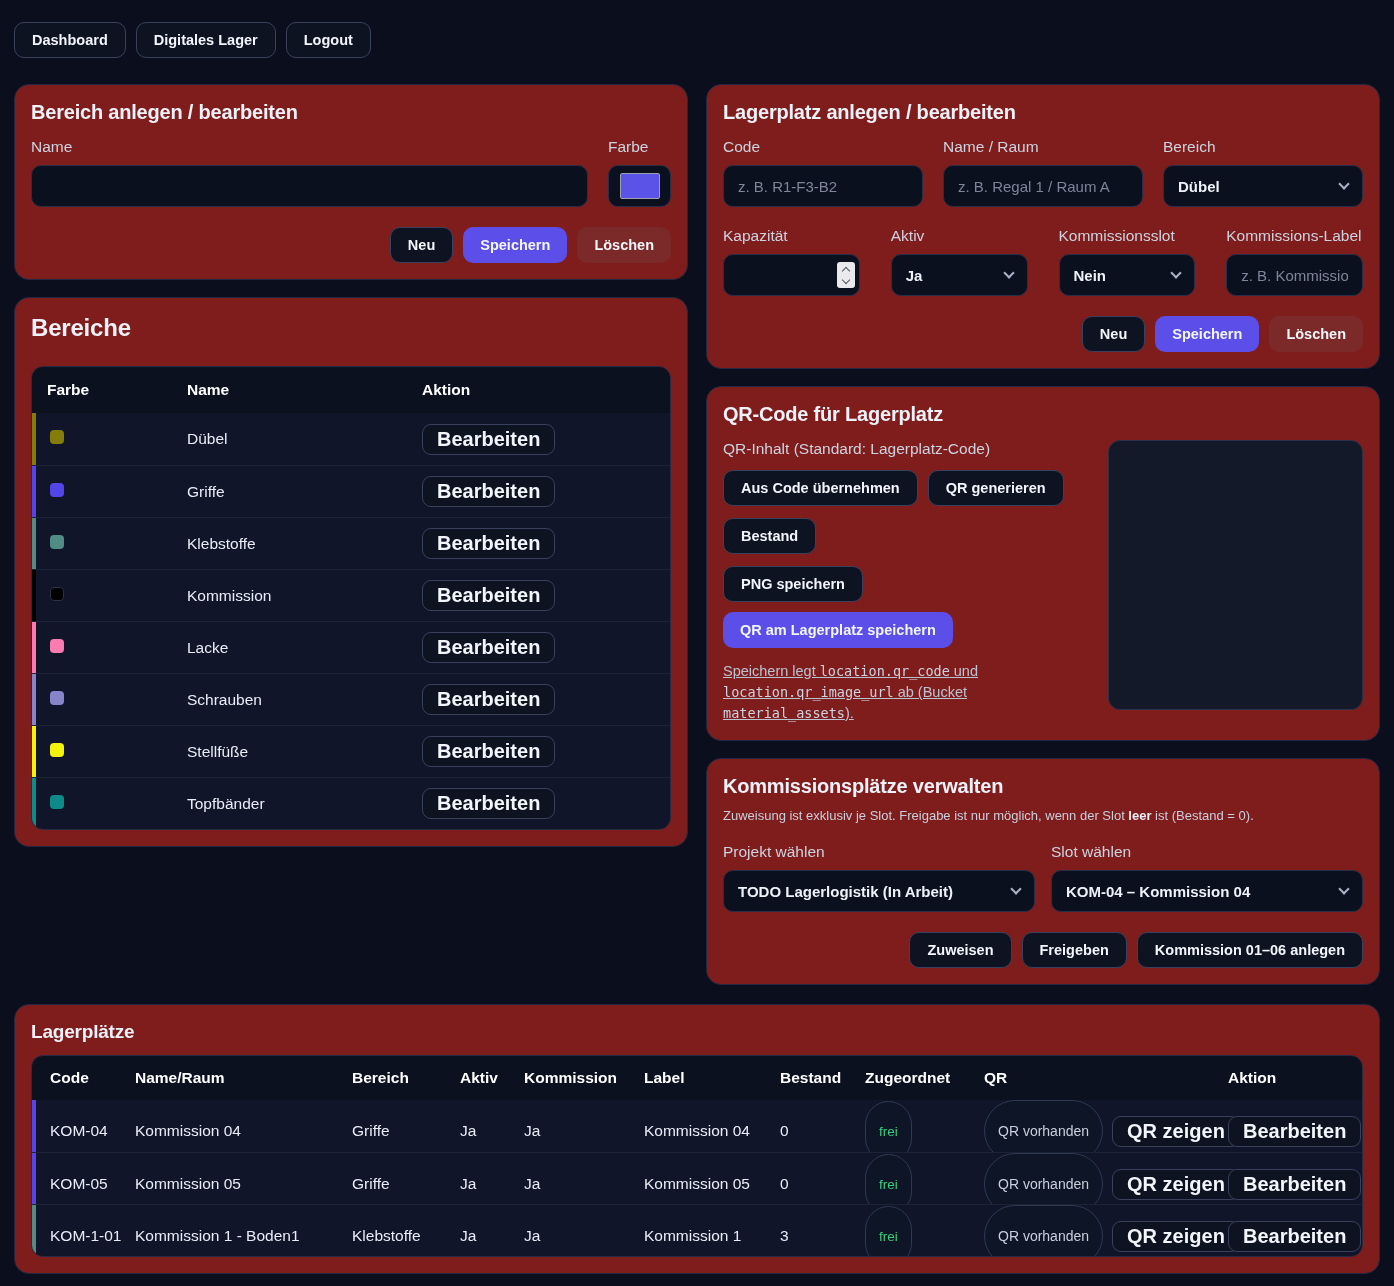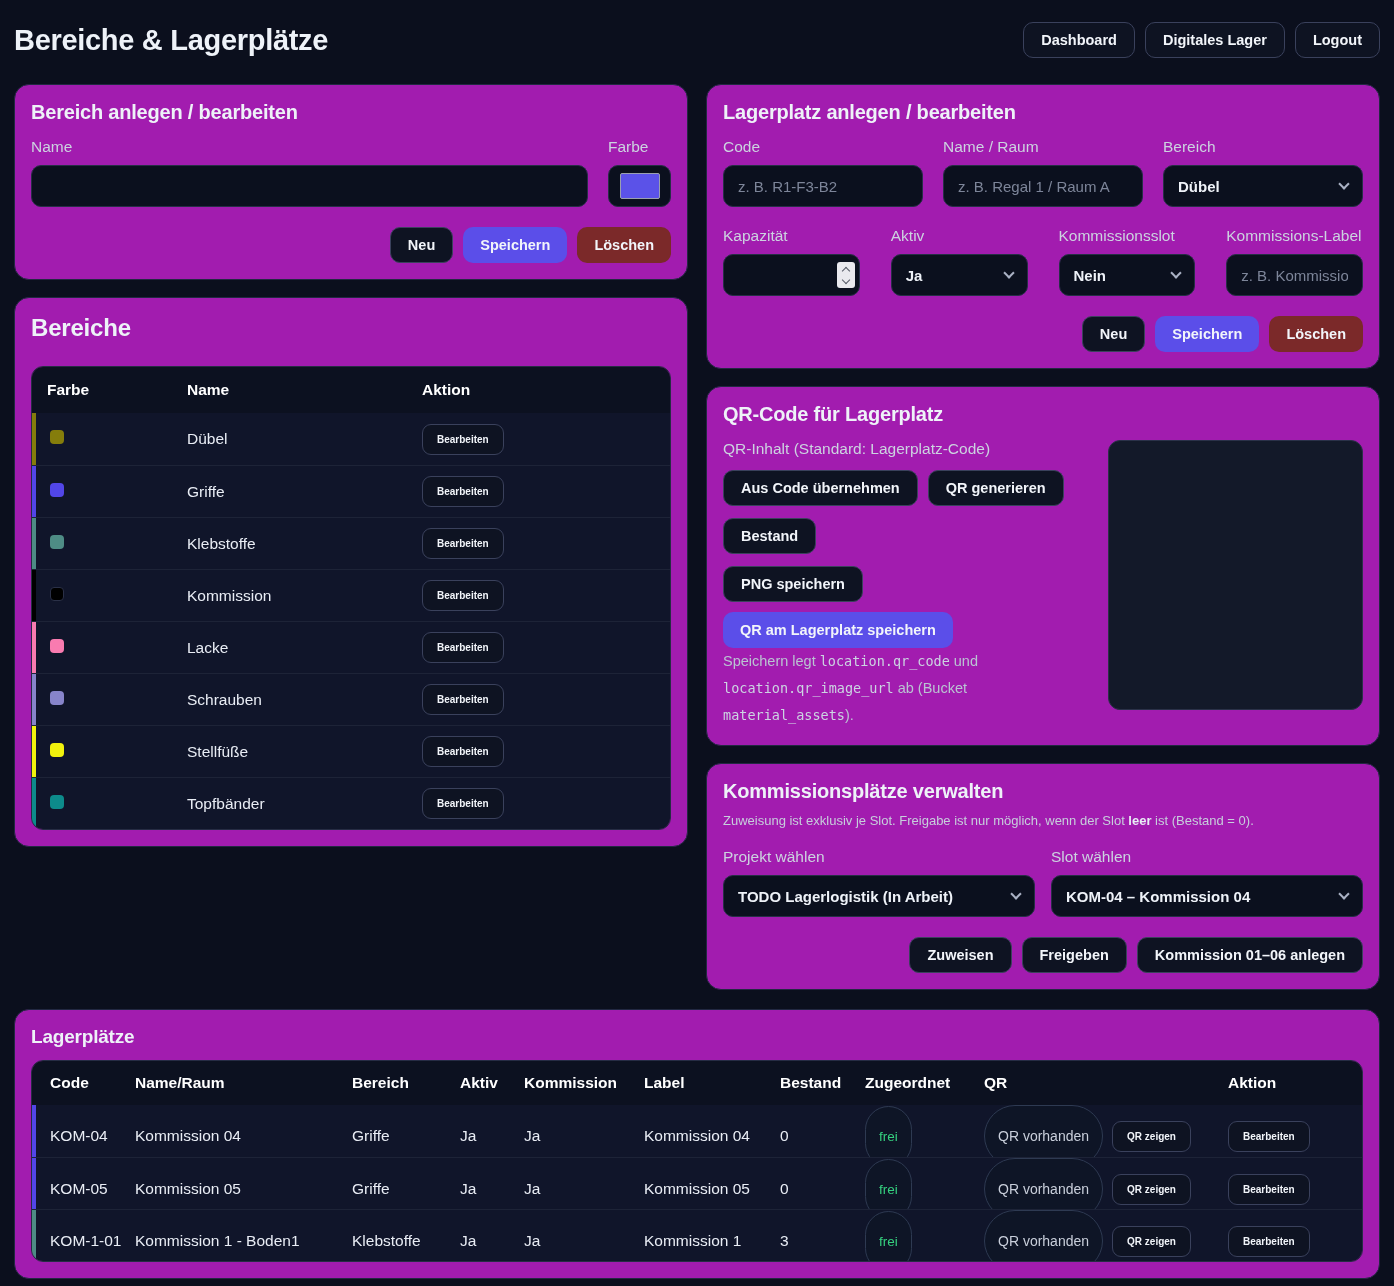--- a/index.html
+++ b/index.html
@@ -16,27 +16,27 @@
   .topbar h1 { font-size: 29px; font-weight: 800; letter-spacing: -0.3px; }
   .nav { display: flex; gap: 10px; }
   .btn {
     display: inline-flex; align-items: center; justify-content: center;
     height: 36px; padding: 12px 17px; border-radius: 10px;
     font: 700 14.5px "Liberation Sans", sans-serif; color: #f2f5fa;
     background: #0e1322; border: 1px solid #3a415c; cursor: pointer; white-space: nowrap;
   }
   .btn.primary { border: none; }
   .btn.danger { border: none; }
-  .btn.small { height: 31px; padding: 0 14px; border-radius: 9px; font-size: 10px; }
+  .btn.small { height: 31px; padding: 0 14px; border-radius: 9px; font-size: 20px; }
 
   
   .columns { display: grid; grid-template-columns: 1fr 1fr; gap: 18px; align-items: start; }
   .col { display: flex; flex-direction: column; gap: 17px; }
   .panel {
-    background: #a21caf; border: 1px solid #222842; border-radius: 15px; padding: 16px;
+    background: #7f1d1d; border: 1px solid #222842; border-radius: 15px; padding: 16px;
   }
   .panel h2 { font-size: 20px; font-weight: 800; margin-bottom: 14px; letter-spacing: -0.2px; }
   .field-label { display: block; font-size: 15.5px; color: #ccd3e0; margin-bottom: 9px; }
 
   .input, .select {
     width: 100%; height: 42px; border-radius: 10px;
     background: #0b101e; border: 1px solid #272e47;
     color: #eef2f8; font: 400 15px "Liberation Sans", sans-serif;
     padding: 0 14px; outline: none; position: relative;
   }
@@ -90,21 +90,21 @@
   .pill.gray { color: #c9cfdb; font-size: 14px; }
   .qrcell { display: flex; align-items: center; gap: 9px; }
 
   
   .qr-flex { display: flex; gap: 14px; }
   .qr-left { flex: 1; min-width: 0; }
   .qr-box {
     flex: 0 0 255px; height: 270px; border: 1px solid #2a3148; border-radius: 12px; background: #131929;
   }
   .qr-btns { display: flex; flex-wrap: wrap; gap: 10px; margin-top: 12px; }
-  .note { font-size: 14.5px; color: #bac3d2; line-height: 27px; max-width: 392px; }
+  .note { margin-top: 13px; font-size: 14.5px; color: #bac3d2; line-height: 21px; max-width: 392px; text-decoration: underline; }
   .note code { font-family: "DejaVu Sans Mono", monospace; font-size: 13.5px; color: #ccd4e2; }
 
   
   .hint { font-size: 13px; color: #c7cedc; margin: -2px 0 20px; }
   .hint b { color: #e8edf5; }
   .two-col { display: grid; grid-template-columns: 1fr 1fr; gap: 16px; margin-bottom: 20px; }
 
   .form-grid-3 { display: grid; grid-template-columns: 1fr 1fr 1fr; gap: 20px; margin-bottom: 20px; }
   .form-grid-4 { display: grid; grid-template-columns: 1fr 1fr 1fr 1fr; gap: 31px; margin-bottom: 20px; }
 
@@ -112,21 +112,20 @@
   .panel-bottom { margin-top: 19px; }
   .row-flex { display: flex; gap: 20px; margin-bottom: 20px; }
   .grow { flex: 1; }
 </style>
 </head>
 <body>
 
 <div class="page">
 
   <div class="topbar">
-    <h1>Bereiche &amp; Lagerplätze</h1>
     <div class="nav">
       <button class="btn">Dashboard</button>
       <button class="btn">Digitales Lager</button>
       <button class="btn">Logout</button>
     </div>
   </div>
 
   <div class="columns">
 
     <div class="col">

